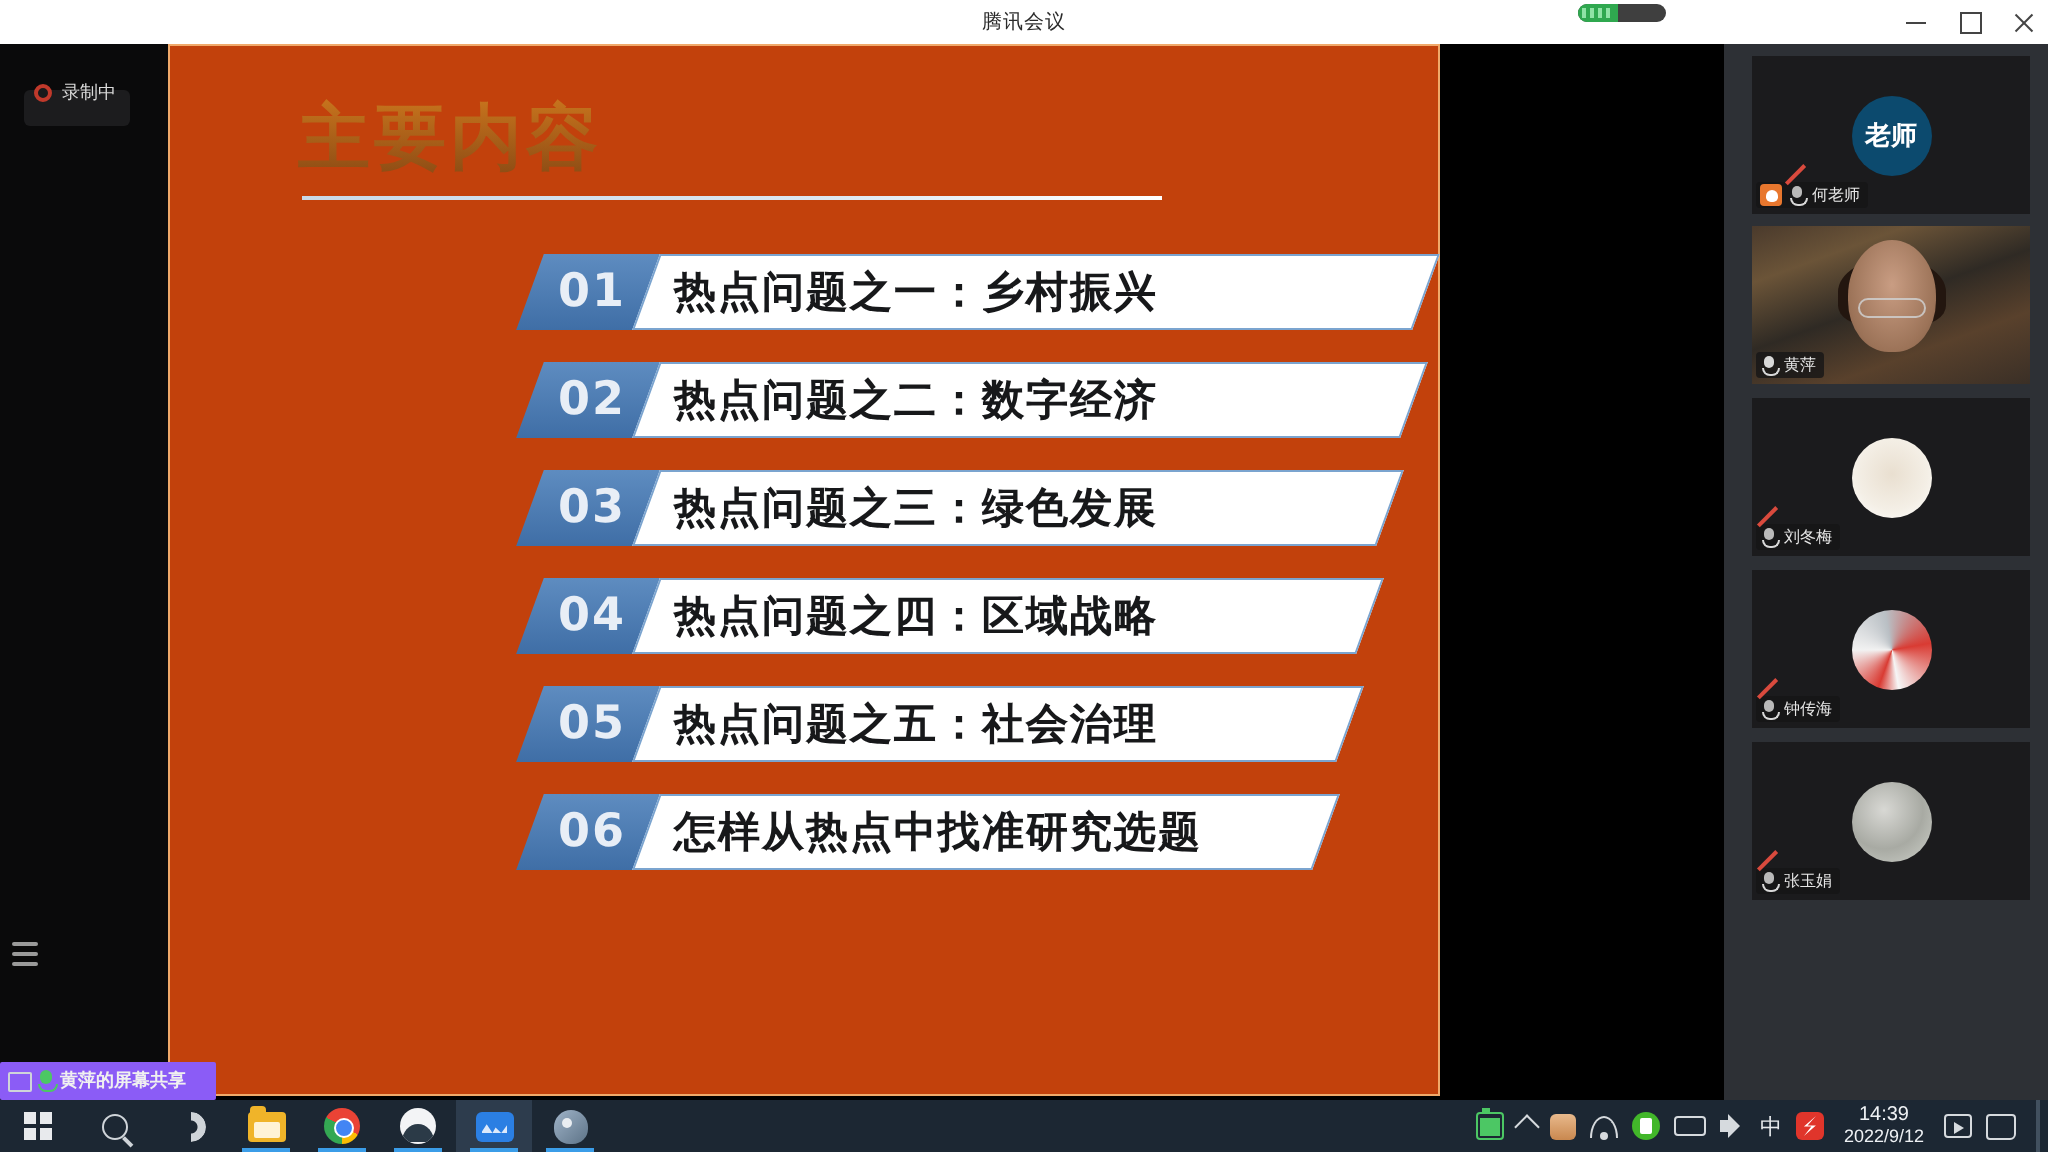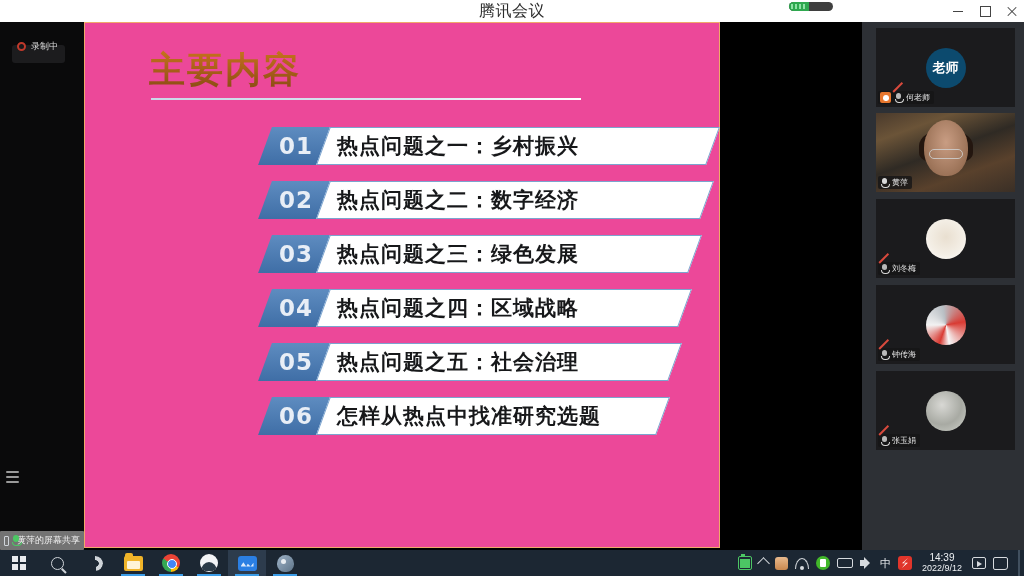--- a/index.html
+++ b/index.html
@@ -4,41 +4,41 @@
 <style>
   * { margin:0; padding:0; box-sizing:border-box; }
   html,body { width:1024px; height:576px; overflow:hidden; background:#1b1f24;
               font-family:"Liberation Sans","DejaVu Sans",sans-serif; }
 
   #app { position:relative; width:1024px; height:576px; background:#0b0c0e; }
 
   
   .titlebar { position:absolute; left:0; top:0; width:1024px; height:22px;
               background:#ffffff; display:flex; align-items:center; justify-content:center; }
-  .titlebar .tb-title { font-size:16px; color:#2b2b2b; letter-spacing:.5px; }
+  .titlebar .tb-title { font-size:10px; color:#2b2b2b; letter-spacing:.5px; }
   .netpill { position:absolute; left:789px; top:2px; width:44px; height:9px;
              border-radius:5px; background:#3f3f3f; overflow:hidden; }
   .netpill i { display:block; height:100%; width:46%; background:#2fa84f; }
   .netpill::after { content:""; position:absolute; left:2px; top:2px; width:16px; height:5px;
              background:repeating-linear-gradient(90deg,#8fe3a5 0 2px,transparent 2px 4px); }
   .wbtns { position:absolute; right:6px; top:0; height:22px; display:flex; align-items:center; gap:15px; }
   .wbtn { width:12px; height:12px; position:relative; cursor:default; }
   .wbtn.min::before { content:""; position:absolute; left:1px; top:6px; width:10px; height:1px; background:#444; }
   .wbtn.max::before { content:""; position:absolute; left:1px; top:1px; width:9px; height:9px;
                       border:1px solid #444; }
   .wbtn.close::before,.wbtn.close::after { content:""; position:absolute; left:0; top:6px;
                       width:12px; height:1px; background:#444; }
   .wbtn.close::before { transform:rotate(45deg); }
   .wbtn.close::after  { transform:rotate(-45deg); }
 
   
   .stage { position:absolute; left:0; top:22px; width:862px; height:528px; background:#000; }
 
   .sharebox { position:absolute; left:84px; top:0px; width:636px; height:526px;
-              background:#ec4899; border:1px solid #f0a96a; }
+              background:#c2410c; border:1px solid #f0a96a; }
 
   
   .leftrail { position:absolute; left:0; top:0; width:84px; height:528px; background:#0a0a0b; }
   .rec-badge { position:absolute; left:12px; top:23px; height:18px; padding:0 7px 16px 5px;
                background:#1c1c1e; border-radius:3px; display:flex; align-items:center; gap:5px; }
   .rec-dot { width:9px; height:9px; border-radius:50%; background:#19191b;
              border:2px solid #c0392b; }
   .rec-badge span { font-size:9px; color:#d9d9d9; }
   .hamb { position:absolute; left:6px; top:447px; width:16px; height:16px;
           display:flex; flex-direction:column; justify-content:center; gap:3px; }
@@ -144,23 +144,23 @@
           border-radius:50% 50% 0 0 / 100% 100% 0 0; background:#2b3a47; }
   .tencent { width:19px; height:15px; border-radius:3px; background:#2b7fe3; position:relative; }
   .tencent::after { content:""; position:absolute; left:3px; top:5px; width:13px; height:6px;
           background:#dce9fb;
           clip-path:polygon(0 100%,22% 28%,44% 100%,56% 54%,78% 100%,100% 36%,100% 100%); }
   .paint { width:17px; height:17px; border-radius:50% 50% 45% 45%;
           background:linear-gradient(135deg,#9fb3c8,#5d7387); position:relative; }
   .paint::after { content:""; position:absolute; left:4px; top:4px; width:5px; height:5px;
           border-radius:50%; background:#e9edf1; }
 
-  .sharebar { position:absolute; left:0; top:531px; width:84px; height:19px;
-              background:#737373; display:flex; align-items:center; gap:3px; padding:0 4px;
-              border-radius:1px; }
+  .sharebar { position:absolute; left:0; top:531px; width:108px; height:19px;
+              background:#8b5cf6; display:flex; align-items:center; gap:3px; padding:0 4px;
+              border-radius:1px;font-weight:bold; }
   .sb-screen { width:12px; height:10px; border:1.4px solid #cfd4d9; border-radius:1px; }
   .sb-mic { width:8px; height:11px; position:relative; }
   .sb-mic::before { content:""; position:absolute; left:1px; top:0; width:6px; height:7px;
               border-radius:3px; background:#4cc764; }
   .sb-mic::after { content:""; position:absolute; left:0; top:7px; width:8px; height:3px;
               border:1.3px solid #4cc764; border-top:none; border-radius:0 0 5px 5px; }
   .sharebar .sb-txt { font-size:9px; color:#f0f0f0; white-space:nowrap; }
 
   .tray { position:absolute; right:0; top:0; height:26px; display:flex; align-items:center; gap:7px;
           padding-right:4px; }

